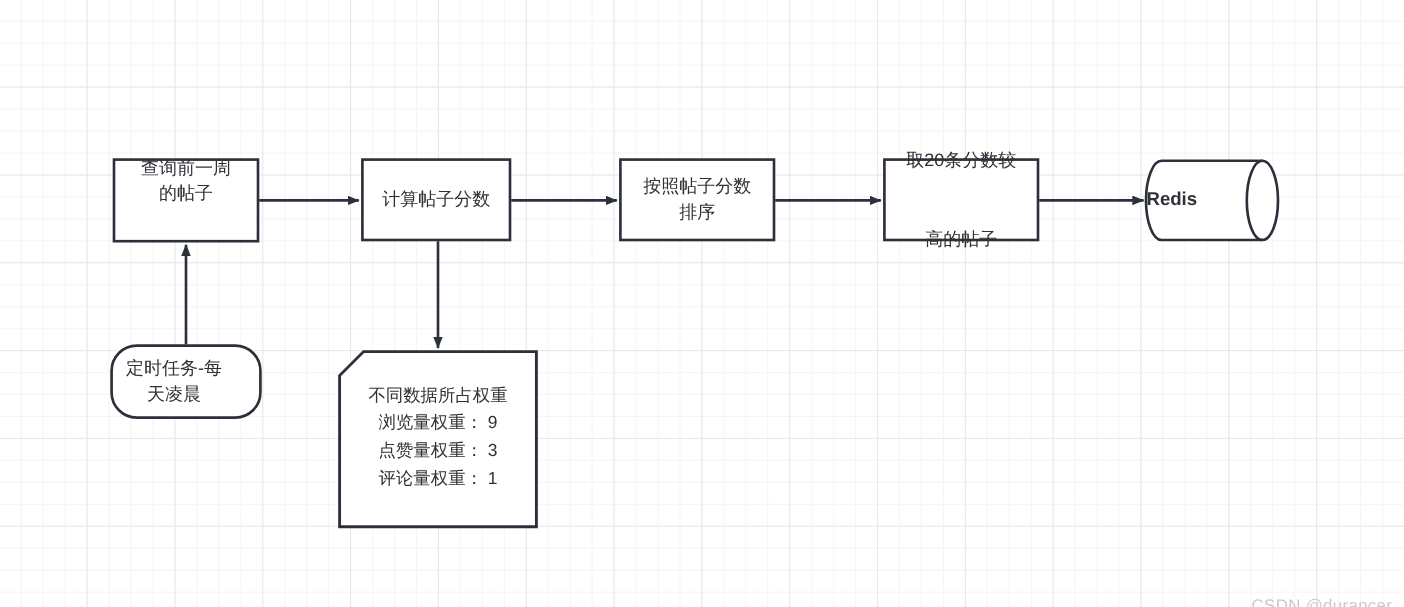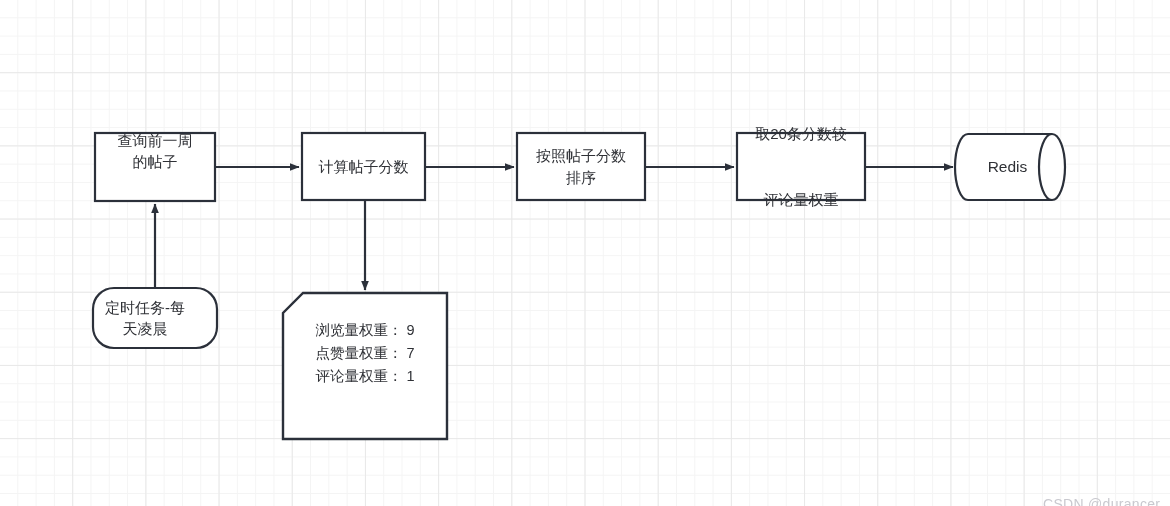--- a/index.html
+++ b/index.html
@@ -123,33 +123,34 @@
     <span>计算帖子分数</span>
   </div>
 
   <div class="node-text" style="left:517px; top:133px; width:128px; height:67px;">
     <span>按照帖子分数</span>
     <span>排序</span>
   </div>
 
   <div class="node-text" style="left:737px; top:133px; width:128px; height:67px;gap:44px;">
     <span>取20条分数较</span>
-    <span>评论量权重</span>
+    <span>高的帖子</span>
   </div>
 
-  <div class="node-text latin" style="left:960px; top:134px; width:95px; height:66px;">
+  <div class="node-text latin" style="left:929px; top:134px; width:95px; height:66px;font-weight:bold;">
     <span>Redis</span>
   </div>
 
   <div class="node-text" style="left:93px; top:288px; width:104px; height:60px;">
     <span>定时任务-每</span>
     <span>天凌晨</span>
   </div>
 
   <div class="note-text" style="left:283px; top:319px; width:164px;">
+    <span>不同数据所占权重</span>
     <span>浏览量权重： 9</span>
-    <span>点赞量权重： 7</span>
+    <span>点赞量权重： 3</span>
     <span>评论量权重： 1</span>
   </div>
 
   <div class="watermark" style="left:1043px; top:481px;margin-top:15px;">CSDN @durancer</div>
 
 </div>
 
 </body></html>

